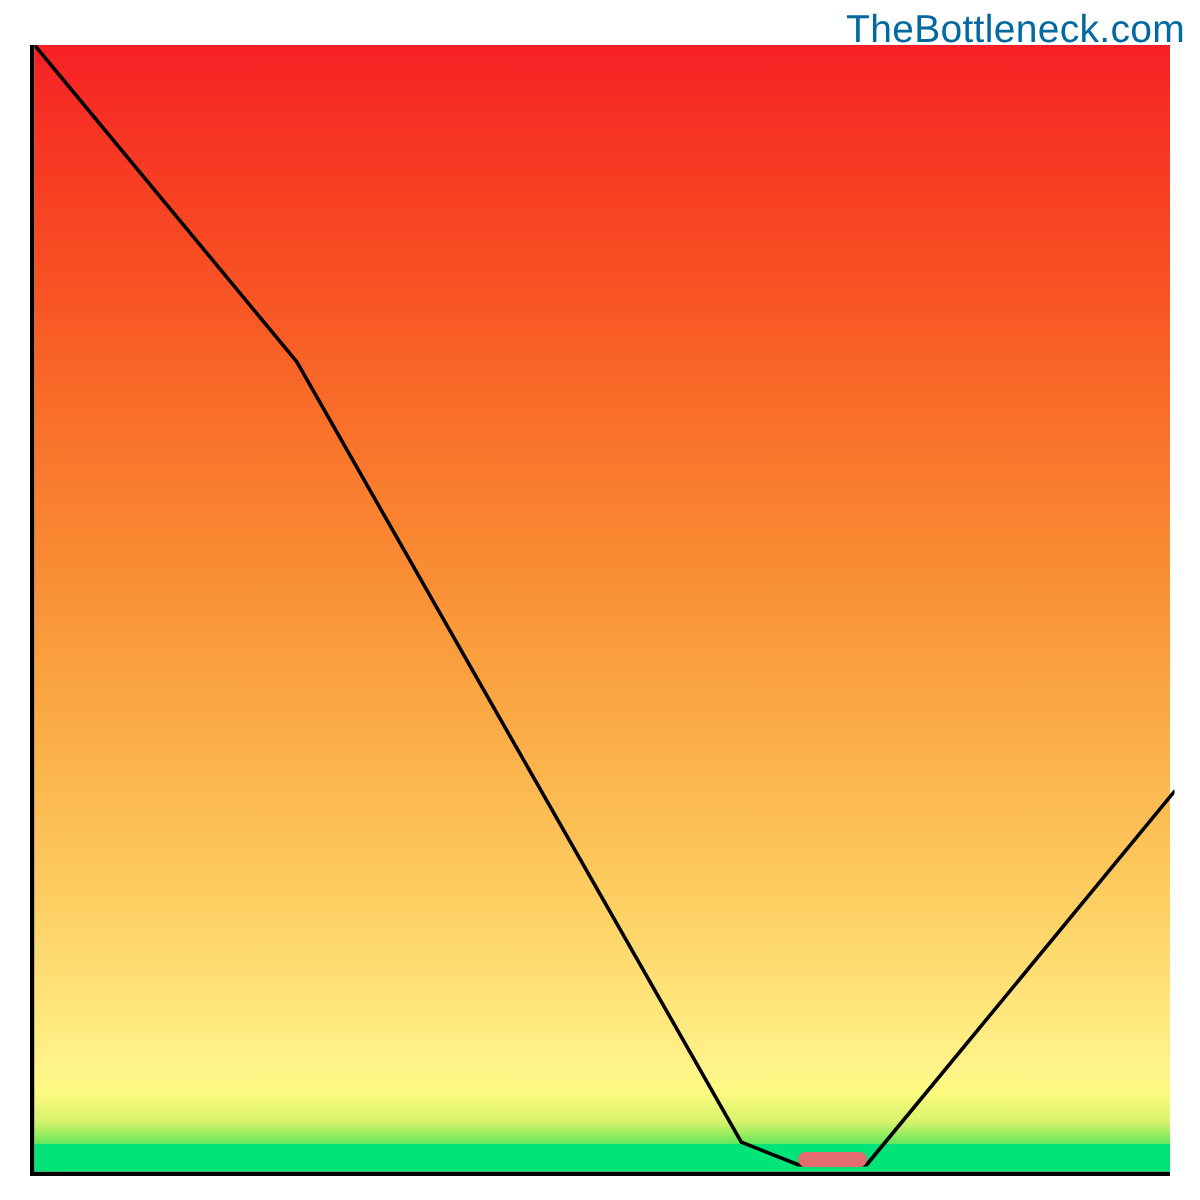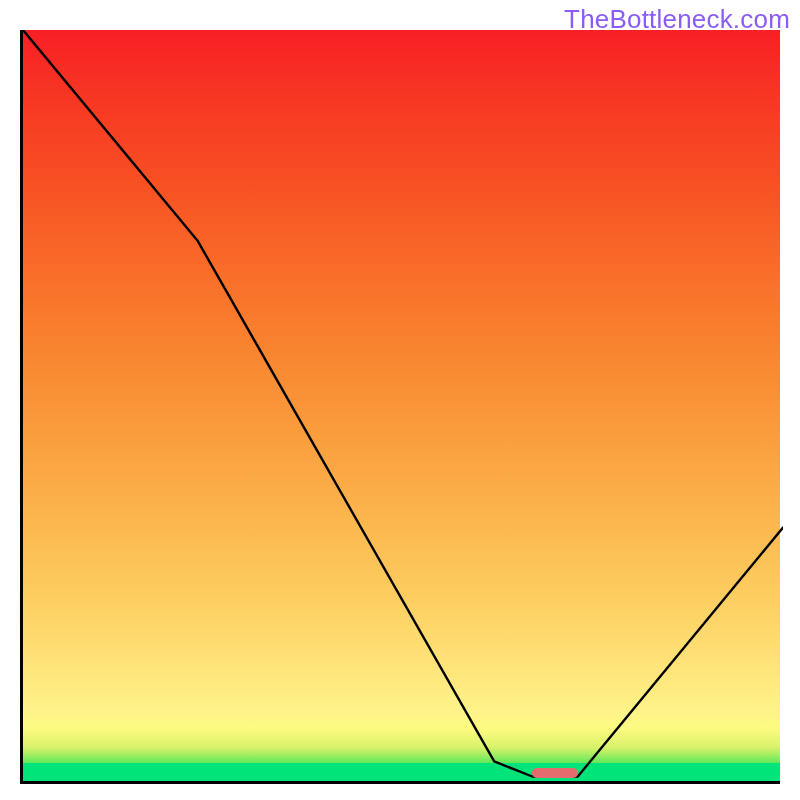--- a/index.html
+++ b/index.html
@@ -9,21 +9,21 @@
     width: 800px;
     height: 800px;
   }
   .watermark {
     position: absolute;
     top: 4px;
     right: 10px;
     font-family: Arial, Helvetica, sans-serif;
     font-size: 26px;
     font-weight: 400;
-    color: #8b5cf6;
+    color: #0369a1;
     letter-spacing: 0.2px;
     z-index: 10;
     text-align: center;
   }
   .plot-area {
     position: absolute;
     left: 20px;
     top: 30px;
     width: 760px;
     height: 754px;

